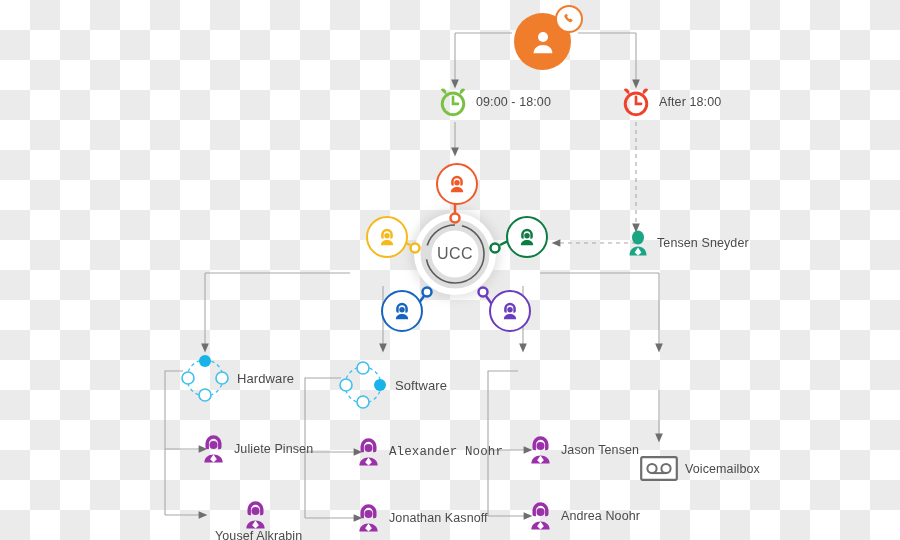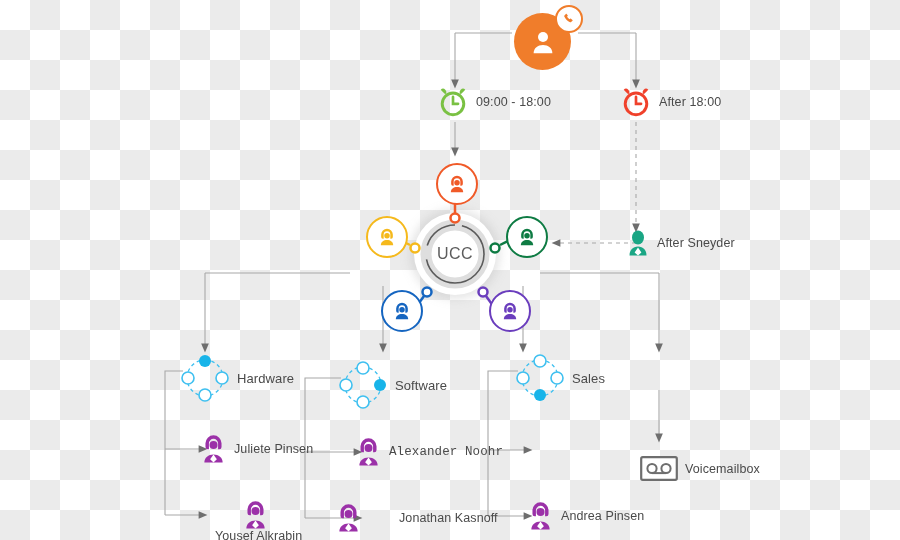--- a/index.html
+++ b/index.html
@@ -130,21 +130,21 @@
   </div>
 
   <div class="node" style="left:626px;top:230px;">
     <div style="width:24px;height:26px;">
       <svg viewBox="0 0 24 26" width="24" height="26">
         <ellipse cx="12" cy="7.5" rx="6" ry="7" fill="#1aa684"></ellipse>
         <path d="M3.5 25.5c0-5.4 3.4-9 8.5-9s8.5 3.6 8.5 9z" fill="#1aa684"></path>
         <path d="M12 17.5 L8.6 22.5 L12 25.5 L15.4 22.5 z" fill="#ffffff"></path>
       </svg>
     </div>
-    <span class="lbl">After Sneyder</span>
+    <span class="lbl">Tensen Sneyder</span>
   </div>
 
   <div style="position:absolute;left:414px;top:213px;width:82px;height:82px;">
     <div style="position:absolute;left:0;top:0;width:82px;height:82px;border-radius:50%;
                 background:#ffffff;box-shadow:0 0 10px 4px rgba(180,180,180,.35);"></div>
     <svg viewBox="0 0 82 82" width="82" height="82" style="position:absolute;left:0;top:0;">
       <circle cx="41" cy="41" r="29" fill="#fff" stroke="#dedede" stroke-width="11"></circle>
       <circle cx="41" cy="41" r="29" fill="none" stroke="#5b5b5b" stroke-width="1.6" stroke-dasharray="124 14" stroke-dashoffset="-7" transform="rotate(-90 41 41)"></circle>
     </svg>
     <div class="ucc-text">UCC</div>
@@ -240,37 +240,20 @@
         </g>
         <circle cx="25" cy="8" r="6" fill="#18b4e9"></circle>
         <circle cx="42" cy="25" r="6" fill="#fff" stroke="#3fc0f0" stroke-width="1.6"></circle>
         <circle cx="25" cy="42" r="6" fill="#fff" stroke="#3fc0f0" stroke-width="1.6"></circle>
         <circle cx="8" cy="25" r="6" fill="#fff" stroke="#3fc0f0" stroke-width="1.6"></circle>
       </svg>
     </div>
     <span class="lbl big">Hardware</span>
   </div>
 
-  <div class="node" style="left:515px;top:353px;">
-    <div class="dept">
-      <svg viewBox="0 0 50 50">
-        <g fill="none" stroke="#3fc0f0" stroke-width="1.3" stroke-dasharray="3.5 3">
-          <path d="M25 7 A18 18 0 0 1 43 25"></path>
-            <path d="M43 25 A18 18 0 0 1 25 43"></path>
-          <path d="M25 43 A18 18 0 0 1 7 25"></path>
-            <path d="M7 25 A18 18 0 0 1 25 7"></path>
-        </g>
-        <circle cx="25" cy="8" r="6" fill="#fff" stroke="#3fc0f0" stroke-width="1.6"></circle>
-        <circle cx="42" cy="25" r="6" fill="#fff" stroke="#3fc0f0" stroke-width="1.6"></circle>
-        <circle cx="25" cy="42" r="6" fill="#18b4e9"></circle>
-        <circle cx="8" cy="25" r="6" fill="#fff" stroke="#3fc0f0" stroke-width="1.6"></circle>
-      </svg>
-    </div>
-    <span class="lbl big">Sales</span>
-  </div>
 
 
   <div class="node" style="left:200px;top:434px;justify-content:flex-end;">
     <div style="width:27px;height:29px;">
       <svg viewBox="0 0 24 26" width="27" height="29">
           <path d="M12 1.2a7.2 7.2 0 0 0-7.2 7.2v3.3a2 2 0 0 0 2 2h1.1V8.4a4.1 4.1 0 1 1 8.2 0v5.3h1.1a2 2 0 0 0 2-2V8.4A7.2 7.2 0 0 0 12 1.2z" fill="#9b31a8"></path>
           <circle cx="12" cy="9.8" r="3.6" fill="#9b31a8"></circle>
           <path d="M3.8 25.6c0-4.6 3.6-7.3 8.2-7.3s8.2 2.7 8.2 7.3z" fill="#9b31a8"></path>
           <path d="M12 18.4 L9 22.6 L12 25.6 L15 22.6 z" fill="#ffffff"></path>
         </svg>
@@ -293,42 +276,53 @@
     <div style="width:27px;height:29px;">
       <svg viewBox="0 0 24 26" width="27" height="29">
           <path d="M12 1.2a7.2 7.2 0 0 0-7.2 7.2v3.3a2 2 0 0 0 2 2h1.1V8.4a4.1 4.1 0 1 1 8.2 0v5.3h1.1a2 2 0 0 0 2-2V8.4A7.2 7.2 0 0 0 12 1.2z" fill="#9b31a8"></path>
           <circle cx="12" cy="9.8" r="3.6" fill="#9b31a8"></circle>
           <path d="M3.8 25.6c0-4.6 3.6-7.3 8.2-7.3s8.2 2.7 8.2 7.3z" fill="#9b31a8"></path>
           <path d="M12 18.4 L9 22.6 L12 25.6 L15 22.6 z" fill="#ffffff"></path>
         </svg>
     </div>
     <span class="lbl">Alexander Noohr</span>
   </div>
-  <div class="node" style="left:335px;top:503px;gap:30px;">
+  <div class="node" style="left:355px;top:503px;">
     <div style="width:27px;height:29px;">
       <svg viewBox="0 0 24 26" width="27" height="29">
           <path d="M12 1.2a7.2 7.2 0 0 0-7.2 7.2v3.3a2 2 0 0 0 2 2h1.1V8.4a4.1 4.1 0 1 1 8.2 0v5.3h1.1a2 2 0 0 0 2-2V8.4A7.2 7.2 0 0 0 12 1.2z" fill="#9b31a8"></path>
           <circle cx="12" cy="9.8" r="3.6" fill="#9b31a8"></circle>
           <path d="M3.8 25.6c0-4.6 3.6-7.3 8.2-7.3s8.2 2.7 8.2 7.3z" fill="#9b31a8"></path>
           <path d="M12 18.4 L9 22.6 L12 25.6 L15 22.6 z" fill="#ffffff"></path>
         </svg>
     </div>
     <span class="lbl">Jonathan Kasnoff</span>
   </div>
 
+  <div class="node" style="left:527px;top:435px;">
+    <div style="width:27px;height:29px;">
+      <svg viewBox="0 0 24 26" width="27" height="29">
+          <path d="M12 1.2a7.2 7.2 0 0 0-7.2 7.2v3.3a2 2 0 0 0 2 2h1.1V8.4a4.1 4.1 0 1 1 8.2 0v5.3h1.1a2 2 0 0 0 2-2V8.4A7.2 7.2 0 0 0 12 1.2z" fill="#9b31a8"></path>
+          <circle cx="12" cy="9.8" r="3.6" fill="#9b31a8"></circle>
+          <path d="M3.8 25.6c0-4.6 3.6-7.3 8.2-7.3s8.2 2.7 8.2 7.3z" fill="#9b31a8"></path>
+          <path d="M12 18.4 L9 22.6 L12 25.6 L15 22.6 z" fill="#ffffff"></path>
+        </svg>
+    </div>
+    <span class="lbl">Jason Tensen</span>
+  </div>
   <div class="node" style="left:527px;top:501px;">
     <div style="width:27px;height:29px;">
       <svg viewBox="0 0 24 26" width="27" height="29">
           <path d="M12 1.2a7.2 7.2 0 0 0-7.2 7.2v3.3a2 2 0 0 0 2 2h1.1V8.4a4.1 4.1 0 1 1 8.2 0v5.3h1.1a2 2 0 0 0 2-2V8.4A7.2 7.2 0 0 0 12 1.2z" fill="#9b31a8"></path>
           <circle cx="12" cy="9.8" r="3.6" fill="#9b31a8"></circle>
           <path d="M3.8 25.6c0-4.6 3.6-7.3 8.2-7.3s8.2 2.7 8.2 7.3z" fill="#9b31a8"></path>
           <path d="M12 18.4 L9 22.6 L12 25.6 L15 22.6 z" fill="#ffffff"></path>
         </svg>
     </div>
-    <span class="lbl">Andrea Pinsen</span>
+    <span class="lbl">Andrea Noohr</span>
   </div>
 
   <div class="node" style="left:640px;top:456px;">
     <div style="width:38px;height:25px;">
       <svg viewBox="0 0 38 25" width="38" height="25">
         <rect x="1.2" y="1.2" width="35.6" height="22.6" rx="1.5" fill="#fff" stroke="#6e6e6e" stroke-width="2.2"></rect>
         <circle cx="12" cy="12.5" r="4.6" fill="#fff" stroke="#6e6e6e" stroke-width="2"></circle>
         <circle cx="26" cy="12.5" r="4.6" fill="#fff" stroke="#6e6e6e" stroke-width="2"></circle>
         <line x1="12" y1="17.1" x2="26" y2="17.1" stroke="#6e6e6e" stroke-width="2"></line>
       </svg>

